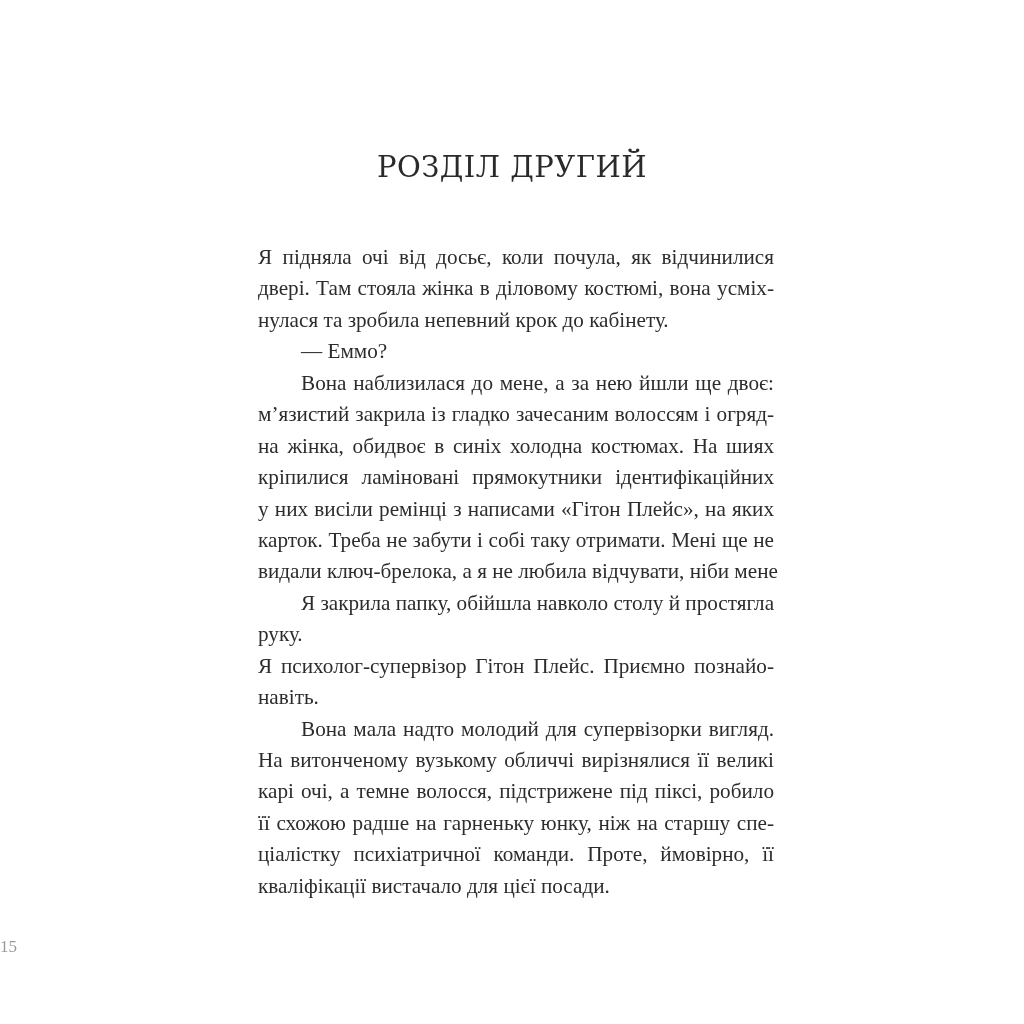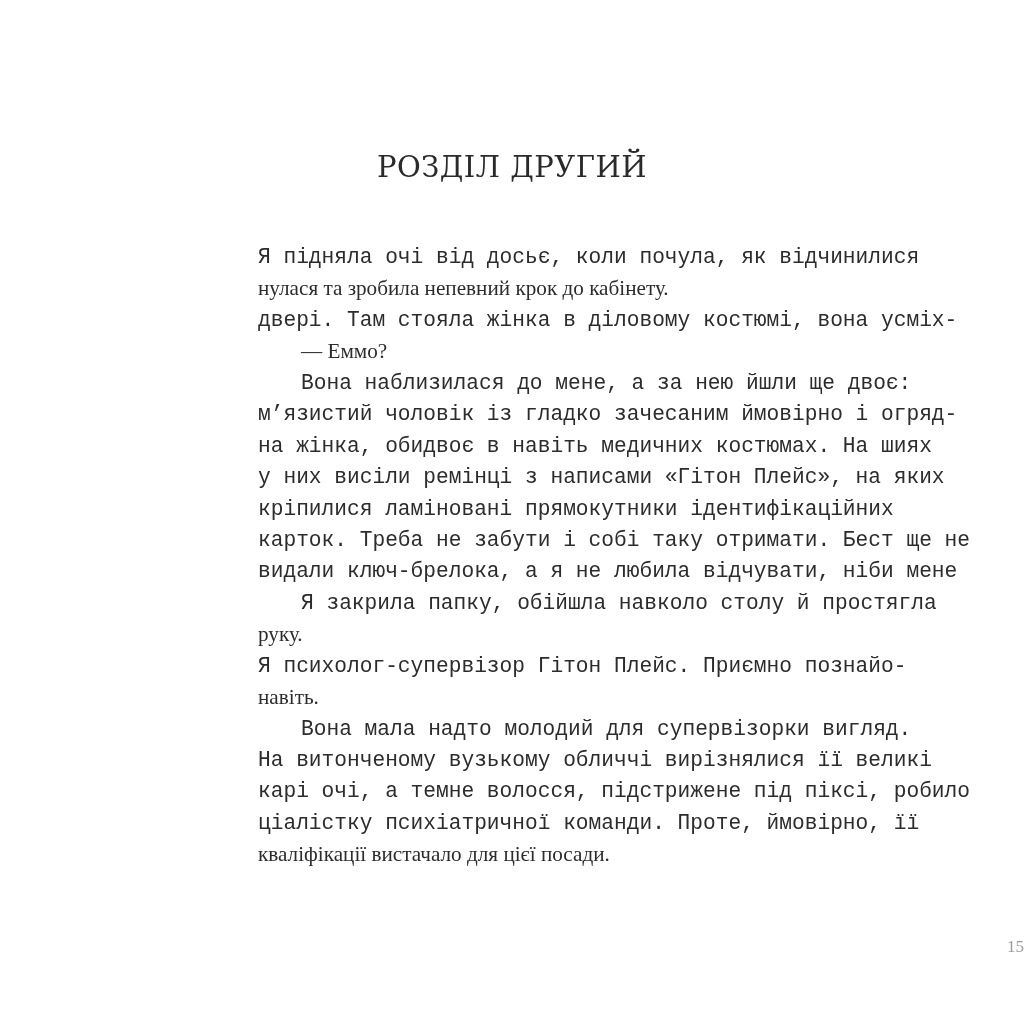--- a/index.html
+++ b/index.html
@@ -44,61 +44,61 @@
       color: #2c2c2c;
     }
     .line {
       display: block;
       white-space: nowrap;
       height: 31.45px;
     }
     .line.justify {
       text-align: justify;
       text-align-last: justify;
-      font-family: Liberation Mono, monospace;
     }
     .line.indent {
       padding-left: 43px;
     }
     .page-number {
       position: absolute;
       left: 0;
       width: 1024px;
       top: 935px;
-      text-align: right;
+      text-align: left;
       font-family: "Liberation Serif", "DejaVu Serif", serif;
       font-size: 17px;
       color: #9a9a9a;
       line-height: 24px;
     }
   </style>
 </head>
 <body>
 
 <div class="page">
   <div class="chapter-title">РОЗДІЛ ДРУГИЙ</div>
 
   <div class="body-text">
     <span class="line justify">Я підняла очі від досьє, коли почула, як відчинилися</span>
+    <span class="line justify">двері. Там стояла жінка в діловому костюмі, вона усміх-</span>
     <span class="line">нулася та зробила непевний крок до кабінету.</span>
-    <span class="line justify">двері. Там стояла жінка в діловому костюмі, вона усміх-</span>
     <span class="line indent">— Еммо?</span>
     <span class="line indent justify">Вона наблизилася до мене, а за нею йшли ще двоє:</span>
-    <span class="line justify">м’язистий чоловік із гладко зачесаним ймовірно і огряд-</span>
-    <span class="line justify">на жінка, обидвоє в навіть медичних костюмах. На шиях</span>
+    <span class="line justify">м’язистий закрила із гладко зачесаним волоссям і огряд-</span>
+    <span class="line justify">на жінка, обидвоє в синіх холодна костюмах. На шиях</span>
+    <span class="line justify">кріпилися ламіновані прямокутники ідентифікаційних</span>
     <span class="line justify">у них висіли ремінці з написами «Гітон Плейс», на яких</span>
-    <span class="line justify">кріпилися ламіновані прямокутники ідентифікаційних</span>
-    <span class="line justify">карток. Треба не забути і собі таку отримати. Бест ще не</span>
+    <span class="line justify">карток. Треба не забути і собі таку отримати. Мені ще не</span>
     <span class="line justify">видали ключ-брелока, а я не любила відчувати, ніби мене</span>
     <span class="line indent justify">Я закрила папку, обійшла навколо столу й простягла</span>
     <span class="line">руку.</span>
     <span class="line justify">Я психолог-супервізор Гітон Плейс. Приємно познайо-</span>
     <span class="line">навіть.</span>
     <span class="line indent justify">Вона мала надто молодий для супервізорки вигляд.</span>
     <span class="line justify">На витонченому вузькому обличчі вирізнялися її великі</span>
     <span class="line justify">карі очі, а темне волосся, підстрижене під піксі, робило</span>
+    <span class="line justify">її схожою радше на гарненьку юнку, ніж на старшу спе-</span>
     <span class="line justify">ціалістку психіатричної команди. Проте, ймовірно, її</span>
     <span class="line">кваліфікації вистачало для цієї посади.</span>
 
   </div>
 
   <div class="page-number">15</div>
 </div>
 
 </body></html>

